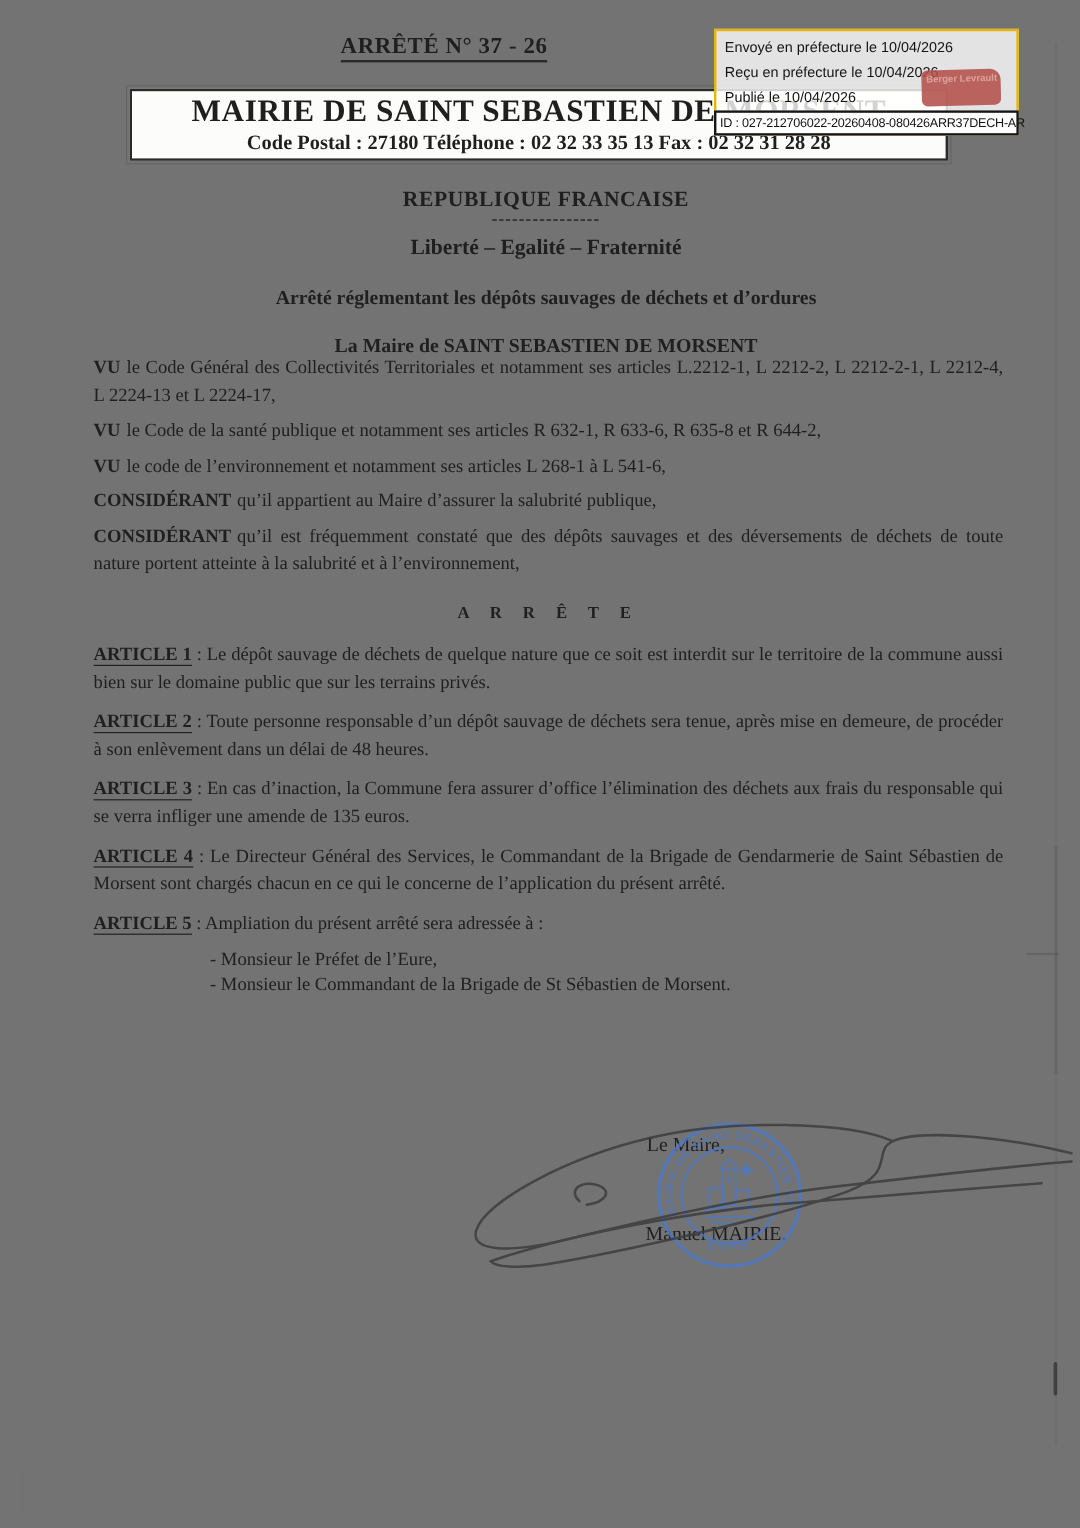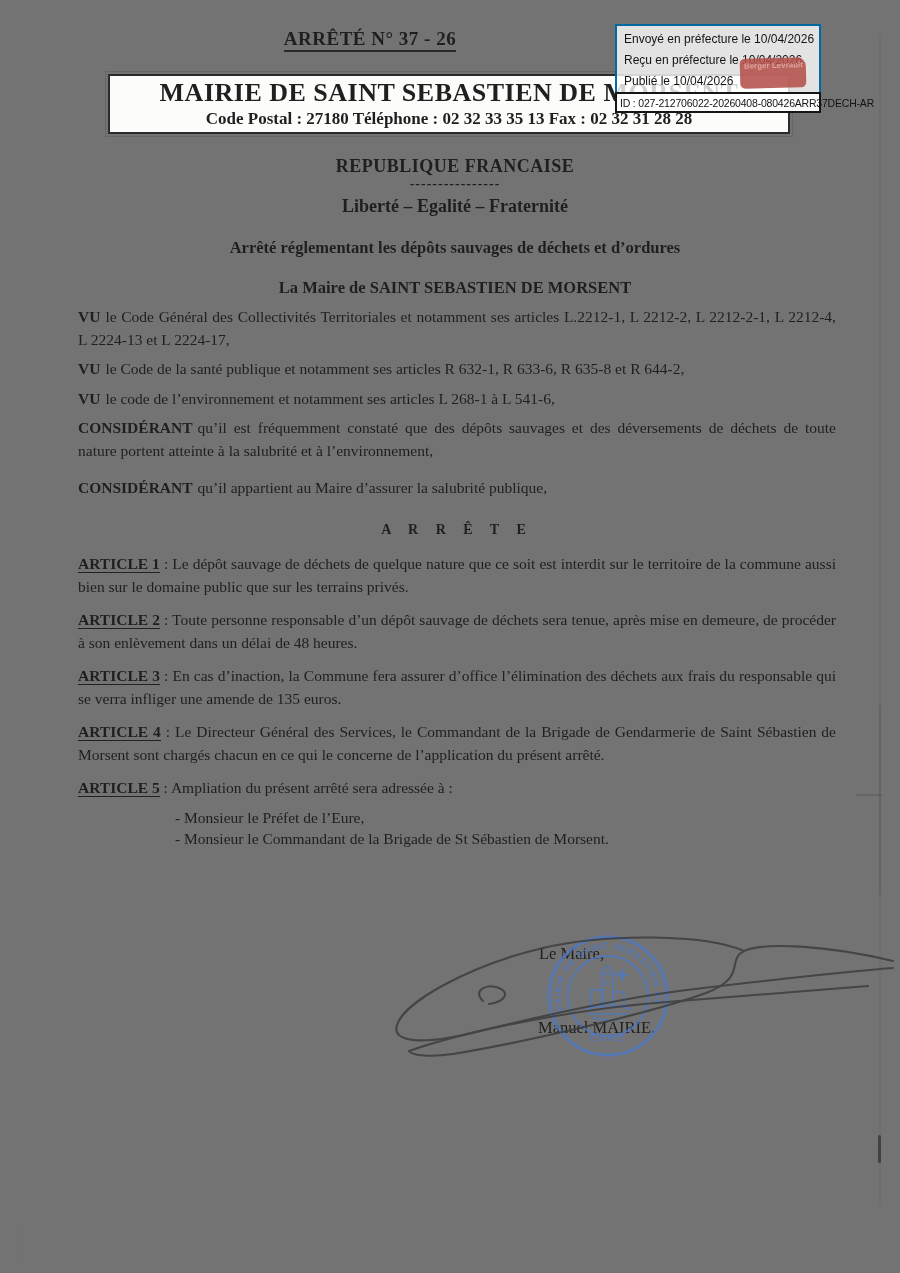--- a/index.html
+++ b/index.html
@@ -19,22 +19,22 @@
   
   .mairie-box{
     position:absolute;top:74px;left:108px;width:682px;height:60px;
     border:2.5px solid #2b2b2b;outline:1px solid #666;outline-offset:2px;
     text-align:center;background:#fcfcfb;box-sizing:border-box;
   }
   .mairie-title{font-size:26px;font-weight:bold;letter-spacing:.5px;margin-top:2px;white-space:nowrap;}
   .mairie-contact{font-size:17px;font-weight:bold;margin-top:1px;white-space:nowrap;}
   
   .pref-stamp{
-    position:absolute;top:24px;left:615px;width:206px;height:89px;
-    background:rgba(255,255,255,.8);border:2px solid #0369a1;
+    position:absolute;top:24px;left:595px;width:254px;height:89px;
+    background:rgba(255,255,255,.8);border:2px solid #eab308;
     font-family:"Liberation Sans", sans-serif;font-size:12px;color:#141414;
     box-sizing:border-box;padding:6px 0 0 7px;z-index:5;
   }
   .pref-line{margin-bottom:7px;white-space:nowrap;}
   .pref-id{
     position:absolute;left:-2px;right:-2px;bottom:-2px;
     border:2px solid #161616;background:rgba(255,255,255,.92);
     font-size:10.5px;letter-spacing:-.2px;padding:2.5px 3px;white-space:nowrap;
   }
   .vendor-stamp{
@@ -46,21 +46,21 @@
   }
   
   .center-line{position:absolute;left:0;width:910px;text-align:center;font-weight:bold;}
   .republique{top:156px;font-size:18px;letter-spacing:.5px;}
   .dashes{top:176px;font-size:14px;letter-spacing:1px;}
   .motto{top:196px;font-size:18px;}
   .subject{top:238px;font-size:16.5px;}
   .authority{top:278px;font-size:16.5px;}
   
   .body{
-    position:absolute;top:306px;left:78px;width:758px;
+    position:absolute;top:296px;left:78px;width:758px;
     font-size:15.5px;line-height:22.5px;text-align:justify;
   }
   .para{margin:0 0 7px 0;}
   .para.big-gap{margin-bottom:15px;}
   .para.art{margin-bottom:11px;}
   .lbl{font-weight:bold;margin-right:5px;}
   .art-lbl{font-weight:bold;border-bottom:1.8px solid #222;padding-bottom:0;}
   .decree-heading{
     text-align:center;font-weight:bold;font-size:14px;letter-spacing:7px;
     margin:19px 0 12px 0;
@@ -105,22 +105,22 @@
   <div class="center-line dashes">----------------</div>
   <div class="center-line motto">Liberté – Egalité – Fraternité</div>
   <div class="center-line subject">Arrêté réglementant les dépôts sauvages de déchets et d’ordures</div>
   <div class="center-line authority">La Maire de SAINT SEBASTIEN DE MORSENT</div>
 
   <div class="body">
 
     <p class="para"><span class="lbl">VU</span><span>le Code Général des Collectivités Territoriales et notamment ses articles L.2212-1, L 2212-2, L 2212-2-1, L 2212-4, L 2224-13 et L 2224-17,</span></p>
     <p class="para"><span class="lbl">VU</span><span>le Code de la santé publique et notamment ses articles R 632-1, R 633-6, R 635-8 et R 644-2,</span></p>
     <p class="para"><span class="lbl">VU</span><span>le code de l’environnement et notamment ses articles L 268-1 à L 541-6,</span></p>
+    <p class="para"><span class="lbl">CONSIDÉRANT</span><span>qu’il appartient au Maire d’assurer la salubrité publique,</span></p>
     <p class="para big-gap"><span class="lbl">CONSIDÉRANT</span><span>qu’il est fréquemment constaté que des dépôts sauvages et des déversements de déchets de toute nature portent atteinte à la salubrité et à l’environnement,</span></p>
-    <p class="para"><span class="lbl">CONSIDÉRANT</span><span>qu’il appartient au Maire d’assurer la salubrité publique,</span></p>
 
     <div class="decree-heading">A R R Ê T E</div>
 
     <p class="para art"><span class="art-lbl">ARTICLE 1</span><span> : </span><span>Le dépôt sauvage de déchets de quelque nature que ce soit est interdit sur le territoire de la commune aussi bien sur le domaine public que sur les terrains privés.</span></p>
     <p class="para art"><span class="art-lbl">ARTICLE 2</span><span> : </span><span>Toute personne responsable d’un dépôt sauvage de déchets sera tenue, après mise en demeure, de procéder à son enlèvement dans un délai de 48 heures.</span></p>
     <p class="para art"><span class="art-lbl">ARTICLE 3</span><span> : </span><span>En cas d’inaction, la Commune fera assurer d’office l’élimination des déchets aux frais du responsable qui se verra infliger une amende de 135 euros.</span></p>
     <p class="para art"><span class="art-lbl">ARTICLE 4</span><span> : </span><span>Le Directeur Général des Services, le Commandant de la Brigade de Gendarmerie de Saint Sébastien de Morsent sont chargés chacun en ce qui le concerne de l’application du présent arrêté.</span></p>
     <p class="para"><span class="art-lbl">ARTICLE 5</span><span> : </span><span>Ampliation du présent arrêté sera adressée à :</span></p>
     <div class="sub-item">- Monsieur le Préfet de l’Eure,</div>
     <div class="sub-item">- Monsieur le Commandant de la Brigade de St Sébastien de Morsent.</div>

